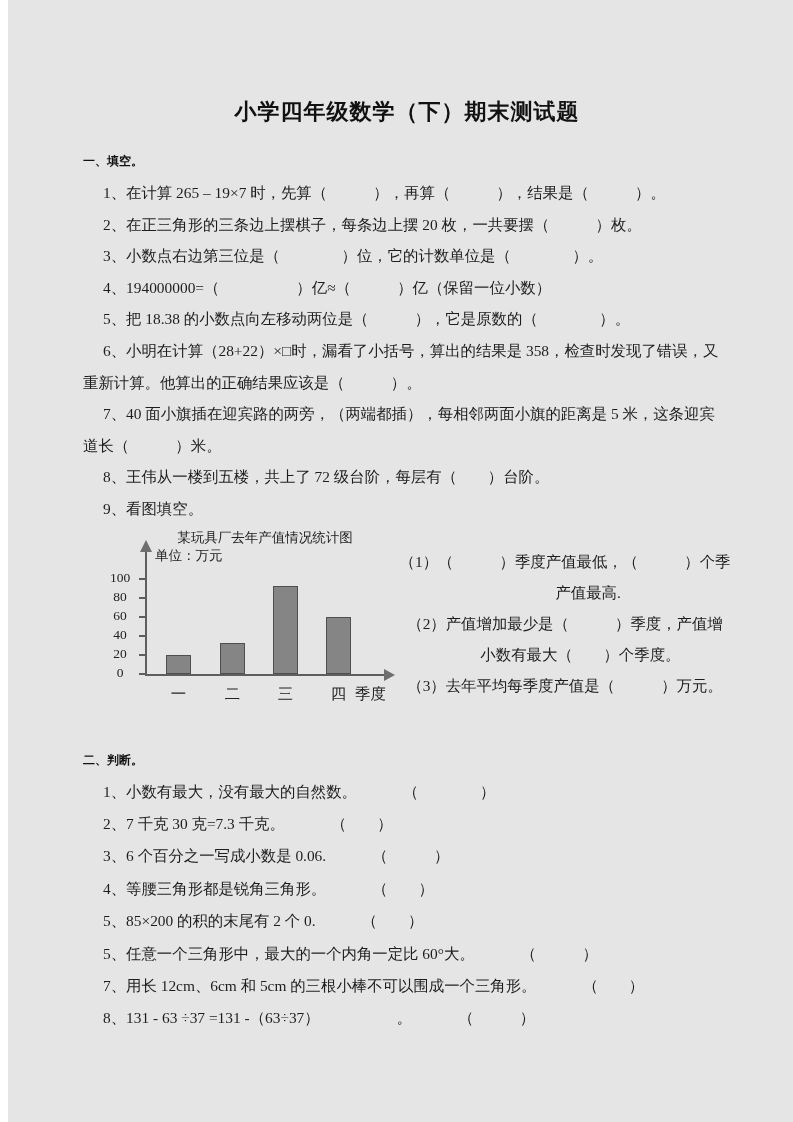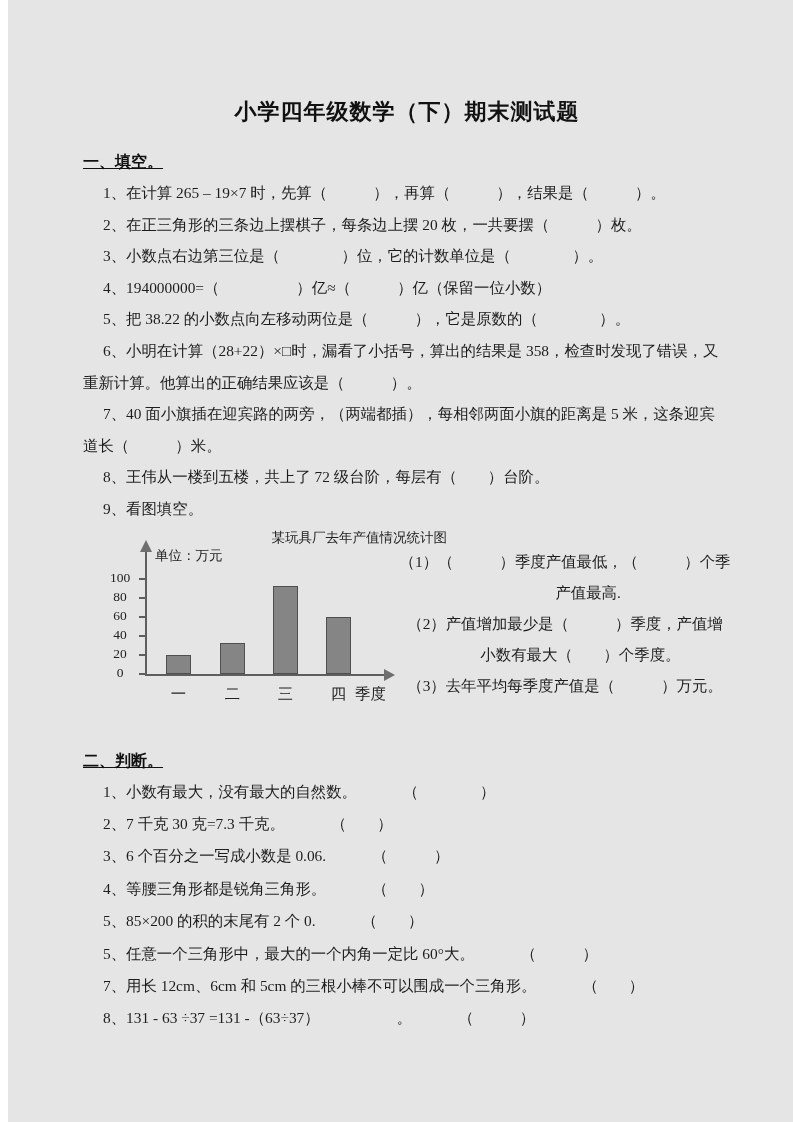--- a/index.html
+++ b/index.html
@@ -8,34 +8,34 @@
     overflow:hidden; color:#1d1d1d;
     font-family:"Liberation Serif","DejaVu Serif",serif;
     margin-left:8px;
   }
   .content { position:absolute; left:75px; top:0; width:648px; }
   .doc-title {
     margin:0; padding-top:97px; text-align:center;
     font-size:22px; font-weight:bold; letter-spacing:1px; line-height:30px; color:#111;
   }
   .sec-heading {
-    font-size:16px; font-weight:bold; line-height:31px; color:#111;text-decoration:underline;
+    font-size:12px; font-weight:bold; line-height:31px; color:#111;
   }
   .s1-heading { margin-top:19px; }
   .s2-heading { margin-top:10px; }
   .items p {
     margin:0; font-size:15.4px; line-height:31.6px;
     text-indent:20px; width:640px; color:#1d1d1d;
   }
   .s2-items p { line-height:32.4px; }
 
   
   .chart-block { position:relative; width:648px; height:210px; }
   .bar-chart { position:absolute; left:0; top:0; width:648px; height:210px; }
-  .chart-title { position:absolute; left:0; top:4px; width:364px; text-align:right; font-size:13.5px; color:#222; }
+  .chart-title { position:absolute; left:0; top:4px; width:364px; text-align:center; font-size:13.5px; color:#222; }
   .unit-label { position:absolute; left:72px; top:22px; font-size:13.5px; color:#222; }
   .y-axis-line { position:absolute; left:62px; top:26px; width:2px; height:125px; background:#5e5e5e; }
   .y-axis-arrow { position:absolute; left:57px; top:15px; width:0; height:0;
     border-left:6px solid transparent; border-right:6px solid transparent; border-bottom:12px solid #6e6e6e; }
   .x-axis-line { position:absolute; left:62px; top:149px; width:240px; height:2px; background:#5e5e5e; }
   .x-axis-arrow { position:absolute; left:301px; top:144px; width:0; height:0;
     border-top:6px solid transparent; border-bottom:6px solid transparent; border-left:11px solid #6e6e6e; }
   .y-tick-label { position:absolute; left:18px; width:38px; text-align:center; font-size:13.5px; color:#222; }
   .y-tick-mark { position:absolute; left:56px; width:7px; height:2px; background:#5e5e5e; }
   .bar { position:absolute; width:25px; box-sizing:border-box; border:1px solid #4f4f4f; }
@@ -52,21 +52,21 @@
 
     <h1 class="doc-title">小学四年级数学（下）期末测试题</h1>
 
     <div class="sec-heading s1-heading">一、填空。</div>
 
     <div class="items s1-items">
       <p>1、在计算 265 – 19×7 时，先算（　　　），再算（　　　），结果是（　　　）。</p>
       <p>2、在正三角形的三条边上摆棋子，每条边上摆 20 枚，一共要摆（　　　）枚。</p>
       <p>3、小数点右边第三位是（　　　　）位，它的计数单位是（　　　　）。</p>
       <p>4、194000000=（　　　　　）亿≈（　　　）亿（保留一位小数）</p>
-      <p>5、把 38.22 的小数点向左移动两位是（　　　），它是原数的（　　　　）。</p>
+      <p>5、把 18.38 的小数点向左移动两位是（　　　），它是原数的（　　　　）。</p>
       <p>6、小明在计算（28+22）×□时，漏看了小括号，算出的结果是 358，检查时发现了错误，又重新计算。他算出的正确结果应该是（　　　）。</p>
       <p>7、40 面小旗插在迎宾路的两旁，（两端都插），每相邻两面小旗的距离是 5 米，这条迎宾道长（　　　）米。</p>
       <p>8、王伟从一楼到五楼，共上了 72 级台阶，每层有（　　）台阶。</p>
       <p>9、看图填空。</p>
     </div>
 
     <div class="chart-block">
       <div class="bar-chart">
         <div class="chart-title">某玩具厂去年产值情况统计图</div>
         <div class="unit-label">单位：万元</div>

